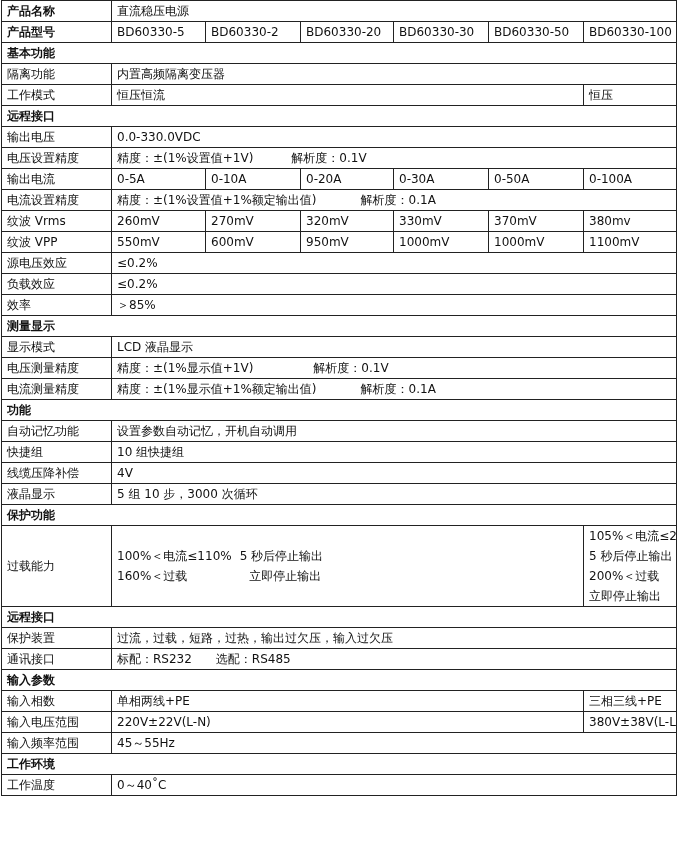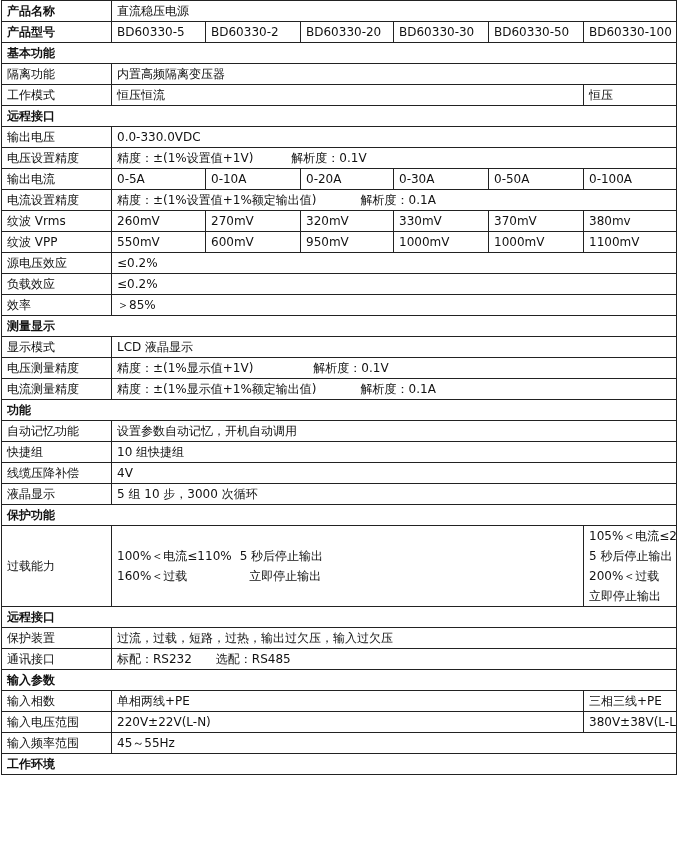--- a/index.html
+++ b/index.html
@@ -197,14 +197,18 @@
       <td>380V±38V(L-L)</td>
     </tr>
     <tr>
       <td>输入频率范围</td>
       <td colspan="6">45～55Hz</td>
     </tr>
 
     <tr>
       <td colspan="7" class="sec">工作环境</td>
     </tr>
+    <tr>
+      <td>工作温度</td>
+      <td colspan="6">0～40˚C</td>
+    </tr>
   </tbody>
 </table>
 
 </body></html>

